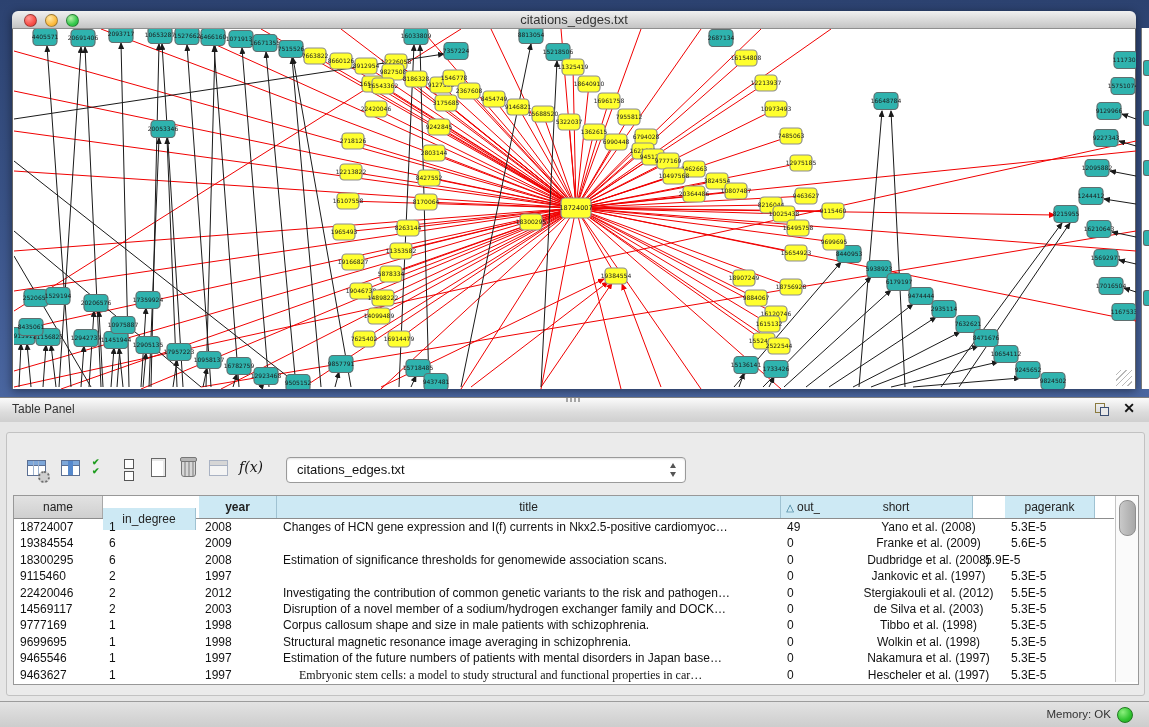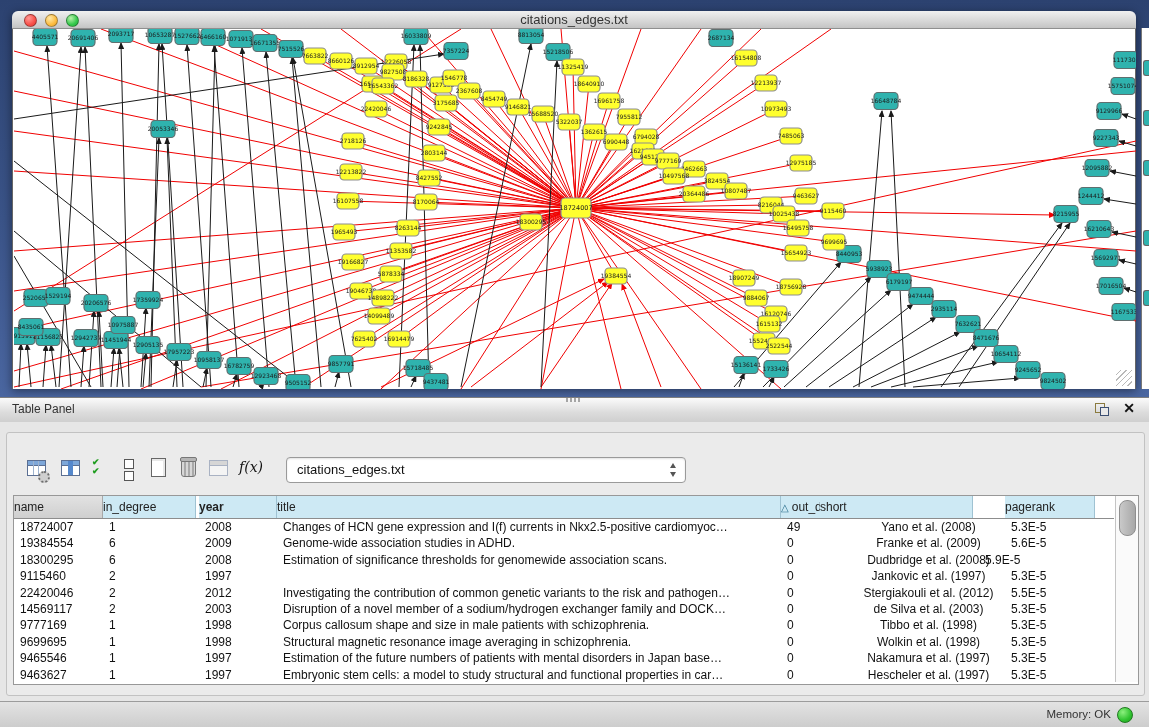--- a/index.html
+++ b/index.html
@@ -65,21 +65,21 @@
   .combo-text{position:absolute;left:10px;top:4px;font-size:13px;color:#111;}
   .combo-arrows{position:absolute;right:7px;top:3px;width:10px;height:18px;}
   .arr-up{position:absolute;left:2px;top:2px;width:0;height:0;border-left:3.5px solid transparent;
           border-right:3.5px solid transparent;border-bottom:5px solid #555;}
   .arr-dn{position:absolute;left:2px;bottom:2px;width:0;height:0;border-left:3.5px solid transparent;
           border-right:3.5px solid transparent;border-top:5px solid #555;}
   
   .dtable{position:absolute;left:6px;top:62px;width:1124px;height:188px;background:#fff;
           border:1px solid #989898;}
   .thead{position:absolute;left:0;top:0;height:22px;width:1100px;border-bottom:1px solid #8d8d8d;}
-  .th{position:absolute;top:0;height:22px;line-height:22px;font-size:12px;color:#222;
+  .th{position:absolute;top:0;height:22px;line-height:22px;text-align:center;font-size:12px;color:#222;
       background:#cde9f4;border-right:1px solid #9fc2d2;box-sizing:border-box;}
   .th.gray{background:linear-gradient(180deg,#e2e2e2,#cfcfcf);border-right:1px solid #a8a8a8;}
   .th .sort{color:#2a6e8c;font-size:10px;margin-right:3px;}
   .tbody{position:absolute;left:0;top:23px;width:1100px;height:164px;}
   .tr{position:absolute;left:0;width:1100px;height:16.4px;line-height:16.4px;font-size:12px;color:#111;}
   .td{position:absolute;top:0;height:16.4px;white-space:nowrap;overflow:hidden;box-sizing:border-box;padding-left:6px;}
   .td.center{text-align:center;padding-left:0;}
   .vsb{position:absolute;right:0;top:0;width:22px;height:186px;background:#fafafa;border-left:1px solid #c4c4c4;}
   .vsb-thumb{position:absolute;left:3px;top:4px;width:15px;height:34px;border-radius:8px;
              background:linear-gradient(90deg,#c9c9c9,#a8a8a8);border:1px solid #8f8f8f;}
@@ -883,21 +883,21 @@
         <span class="combo-text">citations_edges.txt</span>
         <span class="combo-arrows">
           <span class="arr-up"></span>
             <span class="arr-dn"></span>
         </span>
       </div>
 
       <div class="dtable">
         <div class="thead" id="thead">
             <div class="th gray" style="left: 0px; width: 89px;">name</div>
-            <div class="th" style="left: 89px; width: 93px;">in_degree</div>
+            <div class="th" style="left: 89px; width: 93px; margin-top: 12px;">in_degree</div>
             <div class="th" style="left: 185px; width: 78px; font-weight: bold;">year</div>
             <div class="th" style="left: 263px; width: 504px;">title</div>
             <div class="th" style="left: 767px; width: 71px;"><span class="sort">△</span>out_de…</div>
             <div class="th" style="left: 806px; width: 153px;">short</div>
             <div class="th" style="left: 991px; width: 90px;">pagerank</div>
             <div class="th" style="left: 1081px; width: 19px; background: rgb(255, 255, 255); border-right: none;"></div>
           </div>
         <div class="tbody" id="tbody">
             <div class="tr" style="top: 0px;">
               <div class="td" style="left: 0px; width: 89px;">18724007</div>
@@ -905,21 +905,20 @@
               <div class="td" style="left: 185px; width: 78px;">2008</div>
               <div class="td" style="left: 263px; width: 504px;">Changes of HCN gene expression and I(f) currents in Nkx2.5-positive cardiomyoc…</div>
               <div class="td" style="left: 767px; width: 71px;">49</div>
               <div class="td center" style="left: 838px; width: 153px;">Yano et al. (2008)</div>
               <div class="td" style="left: 991px; width: 90px;">5.3E-5</div>
             </div>
             <div class="tr" style="top: 16.4px;">
               <div class="td" style="left: 0px; width: 89px;">19384554</div>
               <div class="td" style="left: 89px; width: 96px;">6</div>
               <div class="td" style="left: 185px; width: 78px;">2009</div>
-              <div class="td" style="left: 263px; width: 504px;">Genome-wide association studies in ADHD.</div>
               <div class="td" style="left: 767px; width: 71px;">0</div>
               <div class="td center" style="left: 838px; width: 153px;">Franke et al. (2009)</div>
               <div class="td" style="left: 991px; width: 90px;">5.6E-5</div>
             </div>
             <div class="tr" style="top: 32.8px;">
               <div class="td" style="left: 0px; width: 89px;">18300295</div>
               <div class="td" style="left: 89px; width: 96px;">6</div>
               <div class="td" style="left: 185px; width: 78px;">2008</div>
               <div class="td" style="left: 263px; width: 504px;">Estimation of significance thresholds for genomewide association scans.</div>
               <div class="td" style="left: 767px; width: 71px;">0</div>
@@ -976,21 +975,21 @@
               <div class="td" style="left: 185px; width: 78px;">1997</div>
               <div class="td" style="left: 263px; width: 504px;">Estimation of the future numbers of patients with mental disorders in Japan base…</div>
               <div class="td" style="left: 767px; width: 71px;">0</div>
               <div class="td center" style="left: 838px; width: 153px;">Nakamura et al. (1997)</div>
               <div class="td" style="left: 991px; width: 90px;">5.3E-5</div>
             </div>
             <div class="tr" style="top: 147.6px;">
               <div class="td" style="left: 0px; width: 89px;">9463627</div>
               <div class="td" style="left: 89px; width: 96px;">1</div>
               <div class="td" style="left: 185px; width: 78px;">1997</div>
-              <div class="td" style="left: 263px; width: 504px;">Embryonic stem cells: a model to study structural and functional properties in car…</div>
+              <div class="td" style="left: 279px; width: 504px; font-family: Liberation Serif, serif;">Embryonic stem cells: a model to study structural and functional properties in car…</div>
               <div class="td" style="left: 767px; width: 71px;">0</div>
               <div class="td center" style="left: 838px; width: 153px;">Hescheler et al. (1997)</div>
               <div class="td" style="left: 991px; width: 90px;">5.3E-5</div>
             </div>
           </div>
         <div class="vsb">
           <div class="vsb-thumb"></div>
         </div>
       </div>
 

